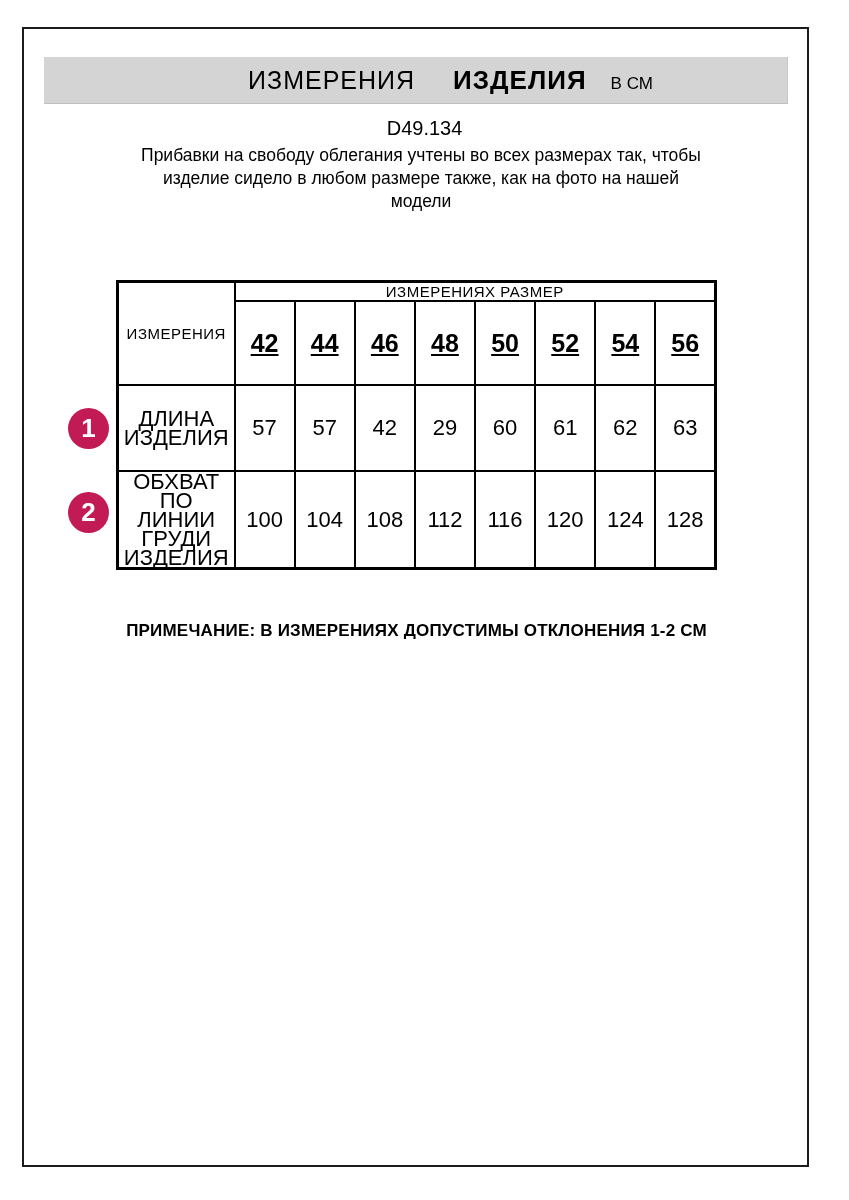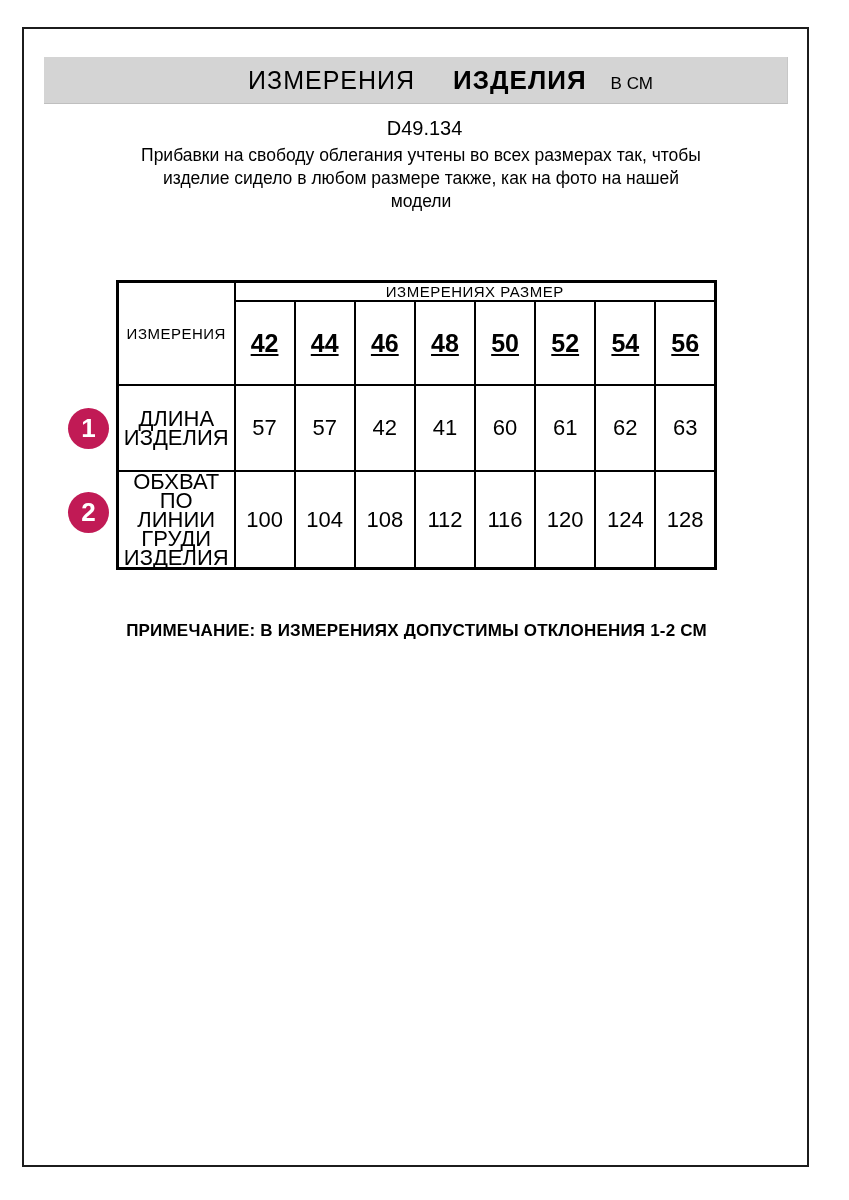--- a/index.html
+++ b/index.html
@@ -97,21 +97,21 @@
       <td>52</td>
       <td>54</td>
       <td>56</td>
     </tr>
     <tr class="data-row data-row-1">
       <td class="row-label">ДЛИНА
 ИЗДЕЛИЯ</td>
       <td>57</td>
       <td>57</td>
       <td>42</td>
-      <td>41</td>
+      <td>29</td>
       <td>60</td>
       <td>61</td>
       <td>62</td>
       <td>63</td>
     </tr>
     <tr class="data-row data-row-2">
       <td class="row-label">ОБХВАТ ПО
 ЛИНИИ ГРУДИ
 ИЗДЕЛИЯ</td>
       <td>100</td>

